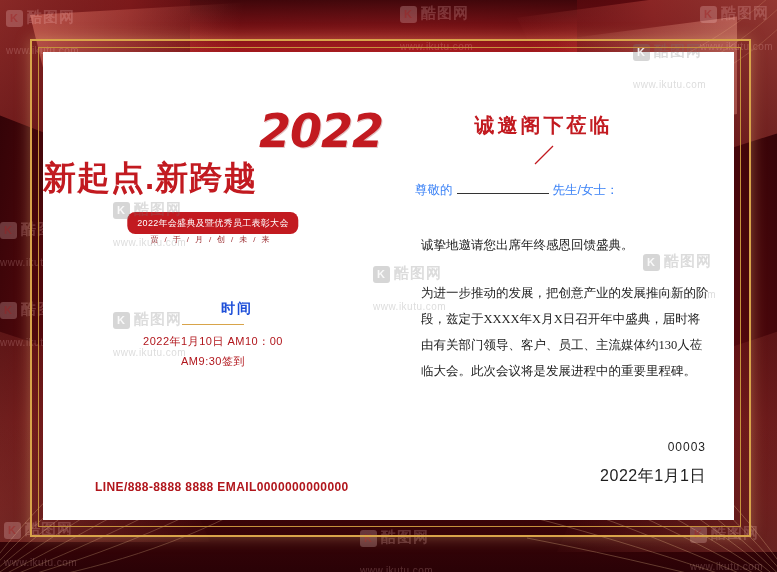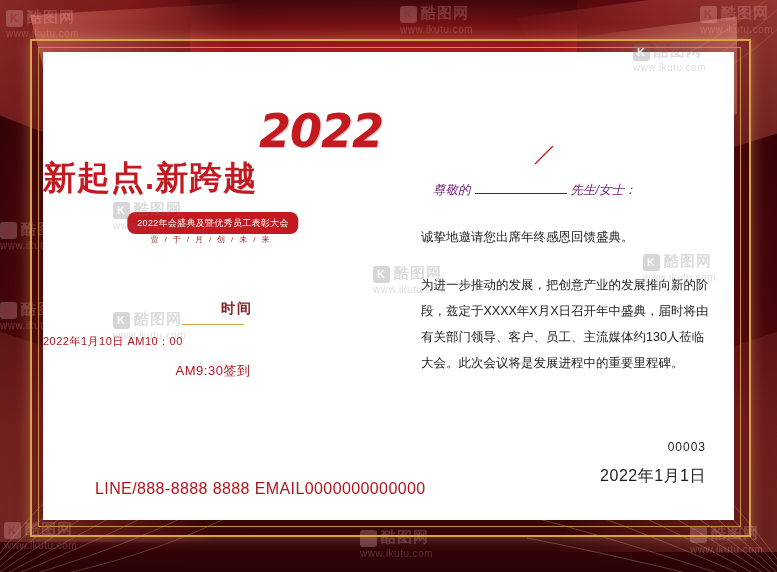--- a/index.html
+++ b/index.html
@@ -186,60 +186,61 @@
     letter-spacing: 6px;
   }
 
   .time-title {
     position: absolute;
     left: 0; right: 0;
     top: 248px;
     text-align: center;
     font-size: 14px;
     font-weight: 700;
-    color: #7f1d1d;
+    color: #1d4ed8;
     letter-spacing: 2px;
     margin-left: 48px;
   }
   .time-underline {
     position: absolute;
     left: 50%;
     transform: translateX(-50%);
     top: 272px;
     width: 62px;
     height: 1px;
     background: #d8a44a;
   }
   .time-line1 {
     position: absolute;
     left: 0; right: 0;
     top: 282px;
+    text-align: center;
     font-size: 11px;
     color: #b1161c;
     letter-spacing: 0.5px;
   }
   .time-line2 {
     position: absolute;
     left: 0; right: 0;
     top: 302px;
     text-align: center;
-    font-size: 13px;
+    font-size: 11px;
     color: #b1161c;
     letter-spacing: 0.5px;
-    margin-top: 8px;
   }
 
   .contact {
     position: absolute;
     left: 52px;
     top: 428px;
-    font-size: 16px;
+    font-size: 12px;
     color: #b1161c;
     letter-spacing: 0.4px;
     white-space: nowrap;
+    font-weight: bold;
   }
 
   
   .right-col {
     position: absolute;
     left: 340px; top: 0;
     width: 351px; height: 468px;
   }
 
   .invite-title {
@@ -256,46 +257,46 @@
     position: absolute;
     left: 50%;
     margin-left: -26px;
     top: 92px;
     width: 22px;
     height: 22px;
   }
 
   .salutation {
     position: absolute;
-    left: 50px;
+    left: 32px;
     top: 128px;
     font-size: 12.5px;
-    color: #701a75;
+    color: #3b82f6;
     white-space: nowrap;
-    font-style: italic;
   }
   .salutation .blank {
     display: inline-block;
     width: 92px;
     border-bottom: 1px solid #333;
     margin: 0 4px;
     height: 13px;
   }
 
   .body-text {
     position: absolute;
     left: 38px;
     right: 22px;
     top: 172px;
     font-size: 12.5px;
     color: #1d1d1d;
     line-height: 26px;
   }
   .body-text p {
-    margin: 0 0 22px 0;
+    margin: 8px 0 22px 0;
+    font-family: Liberation Serif, serif;
   }
   .body-text p:last-child { margin-bottom: 0; }
 
   .sign-no {
     position: absolute;
     right: 28px;
     top: 388px;
     font-size: 12px;
     color: #1d1d1d;
     letter-spacing: 1px;
@@ -329,21 +330,21 @@
     color: rgba(255,255,255,0.85);
     font-size: 11px;
     margin-right: 4px;
     vertical-align: middle;
   }
   .wm .url {
     font-size: 10px;
     font-weight: 400;
     letter-spacing: 0.5px;
     display: block;
-    margin-top: 1px;
+    margin-top: 18px;
     color: rgba(120,120,120,0.26);
   }
   .wm.on-red { color: rgba(255,200,200,0.22); }
   .wm.on-red .url { color: rgba(255,200,200,0.22); }
   .wm.on-red .k { background: rgba(255,210,210,0.25); color: rgba(160,30,30,0.45); }
 </style>
 </head>
 <body>
 
 <div id="stage">
@@ -449,20 +450,21 @@
 
       <div class="time-title">时间</div>
       <div class="time-underline"></div>
       <div class="time-line1">2022年1月10日    AM10：00</div>
       <div class="time-line2">AM9:30签到</div>
 
       <div class="contact">LINE/888-8888 8888 EMAIL0000000000000</div>
     </div>
 
     <div class="right-col">
+      <div class="invite-title">诚邀阁下莅临</div>
       <div class="invite-slash">
         <svg width="22" height="22" viewBox="0 0 22 22">
           <line x1="2" y1="20" x2="20" y2="2" stroke="#c21a20" stroke-width="1.2"></line>
         </svg>
       </div>
 
       <div class="salutation">
         <span>尊敬的</span><span class="blank"></span><span>先生/女士：</span>
       </div>
 

